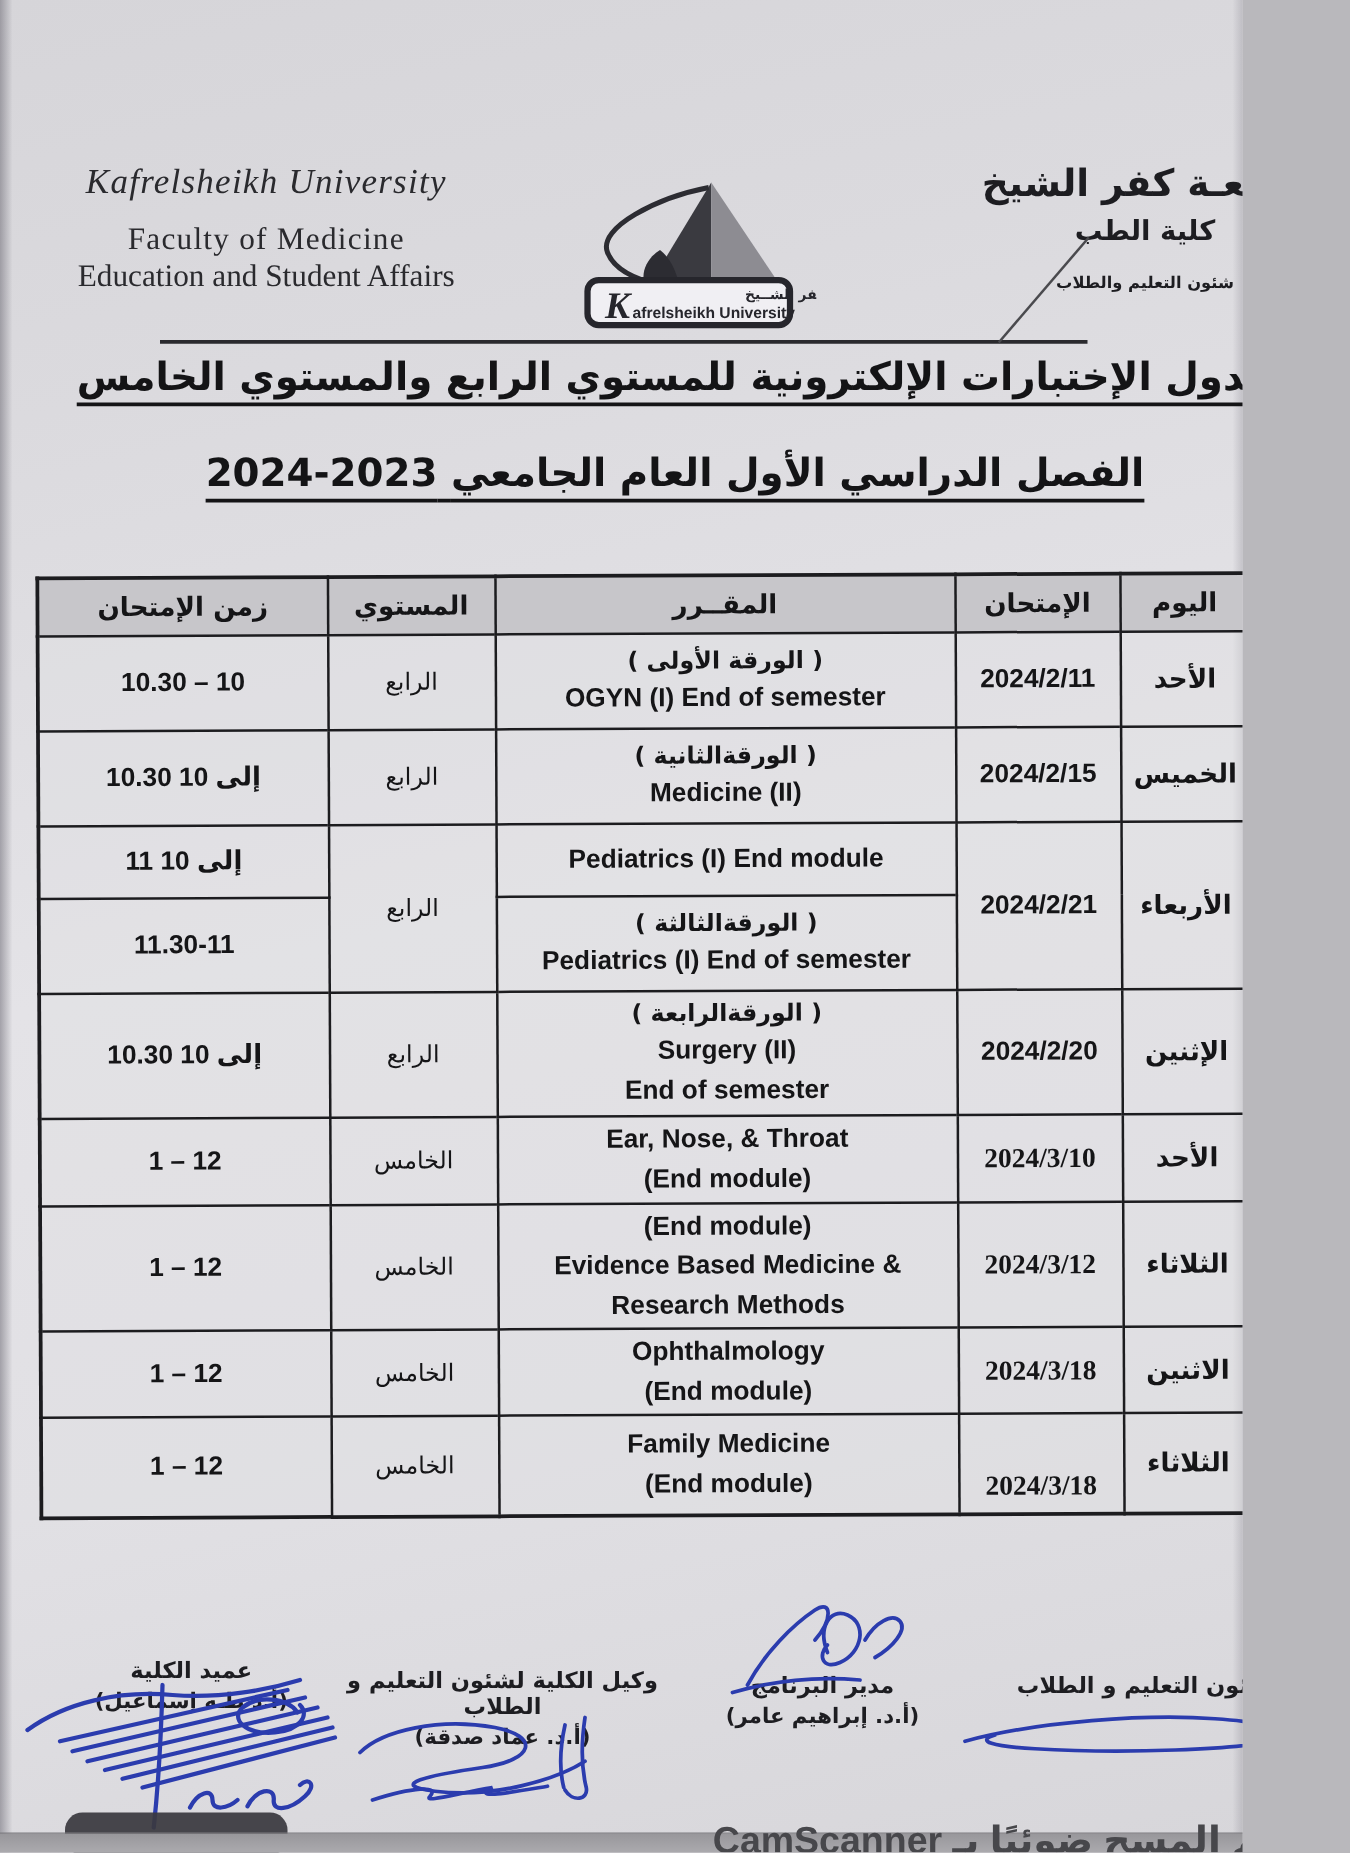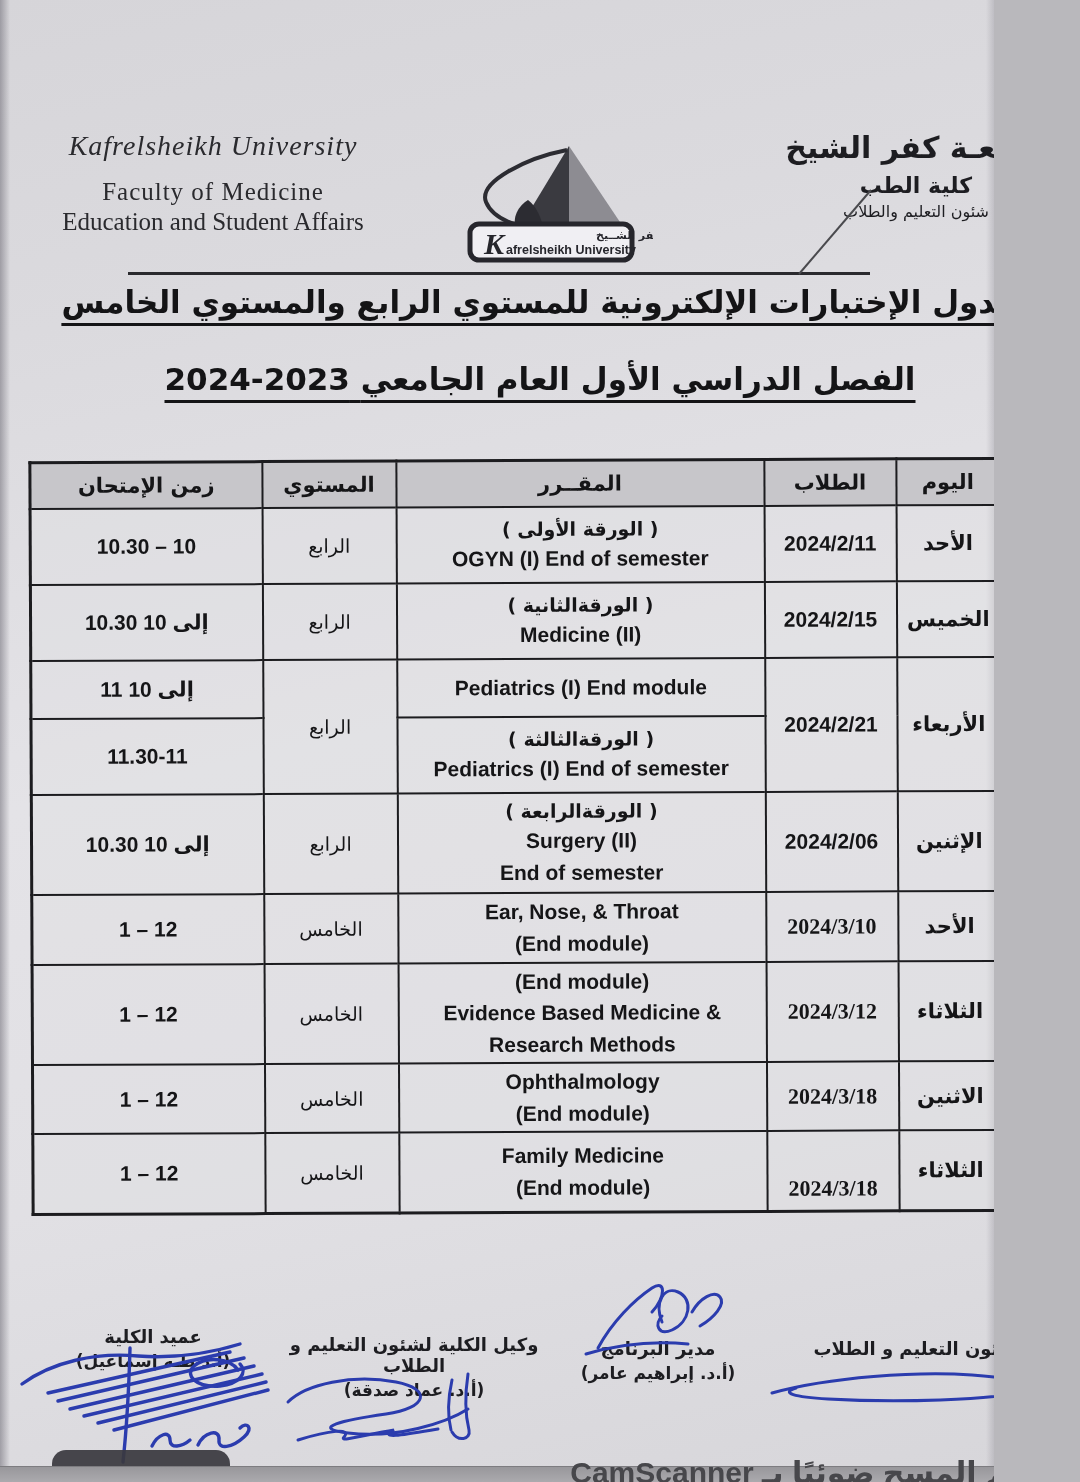--- a/index.html
+++ b/index.html
@@ -15,21 +15,21 @@
 
   
   .hdr-en{position:absolute;left:28px;top:130px;width:370px;text-align:center;color:#2a2a2e;
           font-family:"Liberation Serif",serif;}
   .hdr-en .uni{font-style:italic;font-size:28px;letter-spacing:1px;}
   .hdr-en .fac{font-size:25px;margin-top:16px;letter-spacing:1px;}
   .hdr-en .aff{font-size:25px;margin-top:2px;}
   .hdr-ar{position:absolute;left:770px;top:130px;width:292px;text-align:center;color:#1d1d21;direction:rtl;}
   .hdr-ar .uni{font-size:30px;font-weight:bold;letter-spacing:0;}
   .hdr-ar .fac{font-size:22px;font-weight:bold;margin-top:8px;}
-  .hdr-ar .aff{font-size:16px;font-weight:normal;margin-top:4px;}
+  .hdr-ar .aff{font-size:13px;font-weight:bold;margin-top:21px;}
   .hdr-rule{position:absolute;left:128px;top:272px;width:742px;height:3px;background:#2a2a2e;}
 
   .logo{position:absolute;left:448px;top:140px;}
 
   
   .title{position:absolute;left:60px;top:284px;width:960px;text-align:center;direction:rtl;color:#141416;}
   .title .l1,.title .l2{font-weight:bold;font-size:31px;
      text-decoration:underline;text-decoration-thickness:2.5px;text-underline-offset:10px;}
   .title .l2{display:inline-block;margin-top:22px;}
 
@@ -48,21 +48,21 @@
   .crs-ar{direction:rtl;font-size:19px;font-weight:bold;line-height:1.5;}
   .crs-en{direction:ltr;font-size:21px;font-weight:bold;line-height:1.5;
           font-family:"Liberation Sans","DejaVu Sans",sans-serif;}
   .valign-bottom{vertical-align:bottom;padding-bottom:8px;}
 
   
   .sig{position:absolute;text-align:center;direction:rtl;color:#1d1d21;}
   .sig .t{font-size:18px;font-weight:bold;}
   .sig .n{font-size:17px;font-weight:bold;margin-top:4px;}
   .sig-dean{left:48px;top:1326px;width:210px;}
-  .sig-vice{left:284px;top:1334px;width:260px;}
+  .sig-vice{left:272px;top:1334px;width:260px;}
   .sig-dir{left:578px;top:1338px;width:160px;}
   .sig-aff{left:800px;top:1338px;width:230px;}
   .ink{position:absolute;left:0;top:0;width:1080px;height:1482px;pointer-events:none;}
 
   
   .scan-band{position:absolute;left:0;top:1466px;width:1080px;height:16px;
     background:linear-gradient(#98979b,#abaaae);border-top:1px solid #7d7c80;}
   .dark-patch{position:absolute;left:52px;top:1450px;width:178px;height:34px;
     background:#3a393f;border-radius:14px;opacity:.93;}
   .camscan{position:absolute;left:560px;top:1455px;width:470px;height:27px;overflow:hidden;
@@ -113,21 +113,21 @@
       <colgroup>
         <col style="width:104px">
           <col style="width:132px">
           <col style="width:368px">
           <col style="width:134px">
           <col style="width:232px">
       </colgroup>
       <thead>
         <tr style="height:46px">
           <th>اليوم</th>
-          <th>الطلاب</th>
+          <th>الإمتحان</th>
           <th>المقــرر</th>
           <th>المستوي</th>
           <th>زمن الإمتحان</th>
         </tr>
       </thead>
       <tbody>
         <tr style="height:76px">
           <td class="day">الأحد</td>
           <td class="date">2024/2/11</td>
           <td>
@@ -158,21 +158,21 @@
         </tr>
         <tr style="height:76px">
           <td>
             <div class="crs-ar">( الورقةالثالثة )</div>
             <div class="crs-en">Pediatrics (I) End of semester</div>
           </td>
           <td class="time">11.30-11</td>
         </tr>
         <tr style="height:100px">
           <td class="day">الإثنين</td>
-          <td class="date">2024/2/06</td>
+          <td class="date">2024/2/20</td>
           <td>
             <div class="crs-ar">( الورقةالرابعة )</div>
             <div class="crs-en">Surgery (II)</div>
             <div class="crs-en">End of semester</div>
           </td>
           <td class="lvl">الرابع</td>
           <td class="time">10.30 إلى 10</td>
         </tr>
         <tr style="height:70px">
           <td class="day">الأحد</td>

